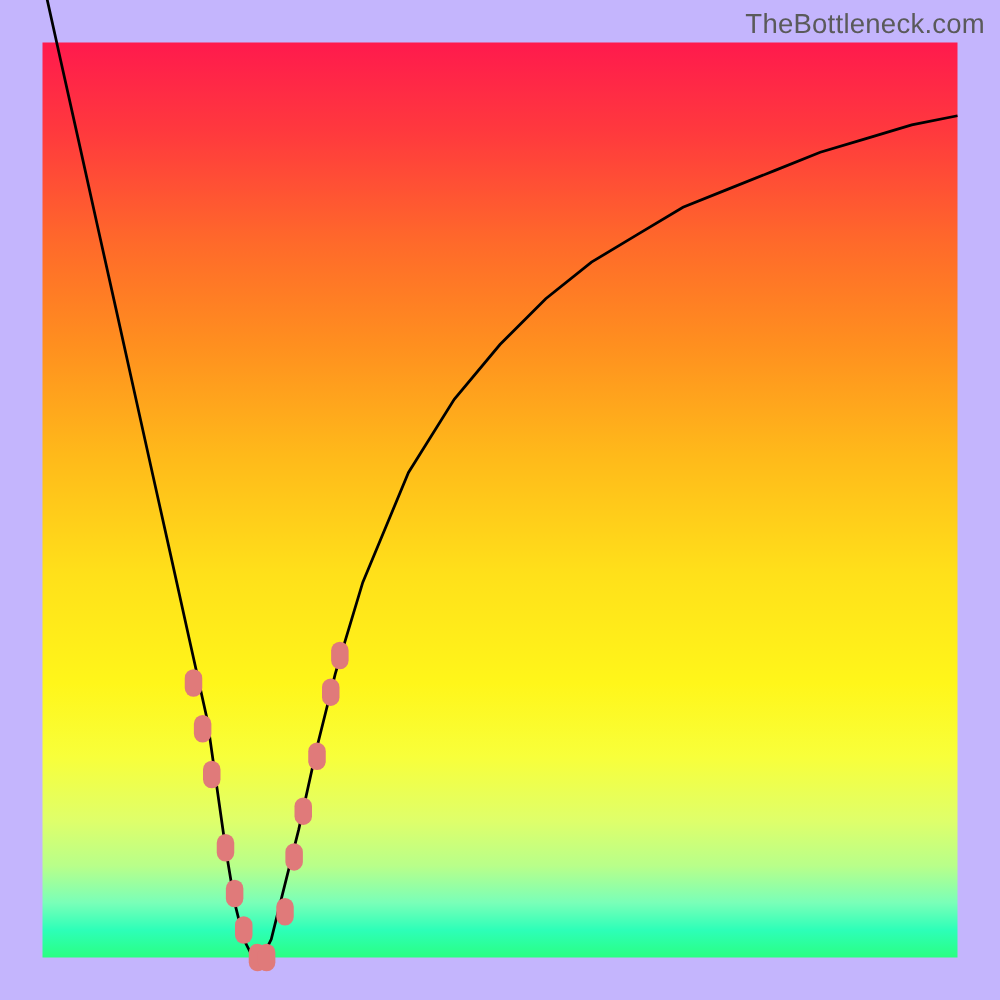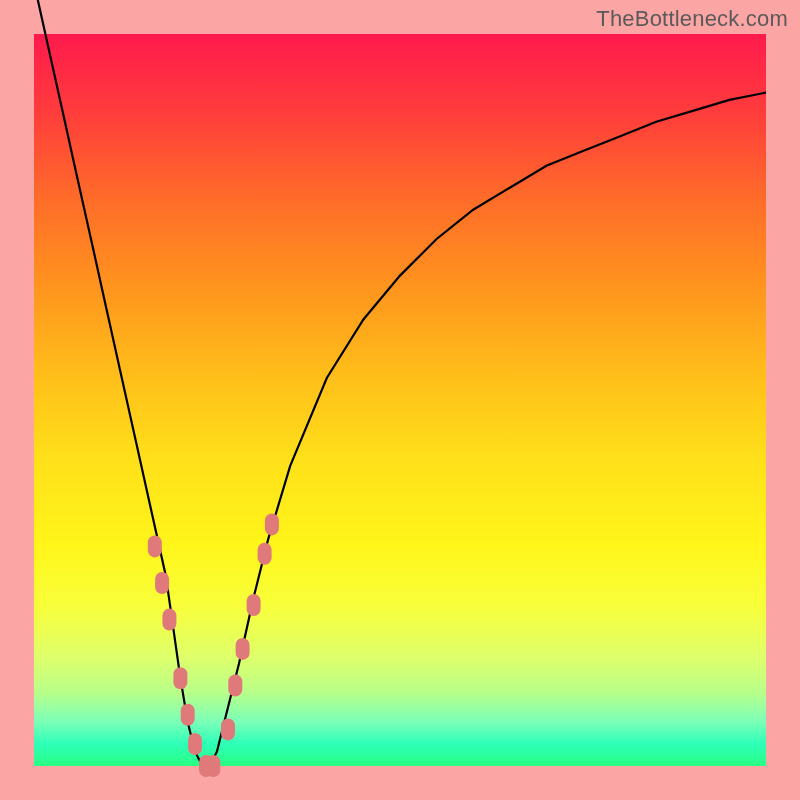--- a/index.html
+++ b/index.html
@@ -8,21 +8,21 @@
     width: 800px;
     height: 800px;
     overflow: hidden;
     background: #000;
     font-family: Arial, Helvetica, sans-serif;
   }
   .frame {
     position: relative;
     width: 800px;
     height: 800px;
-    background: #fca5a5;
+    background: #c4b5fd;
   }
   .plot-area {
     position: absolute;
     left: 34px;
     top: 34px;
     width: 732px;
     height: 732px;
     background: linear-gradient(to bottom,
       #ff1a4d 0%,
       #ff3a3d 10%,

